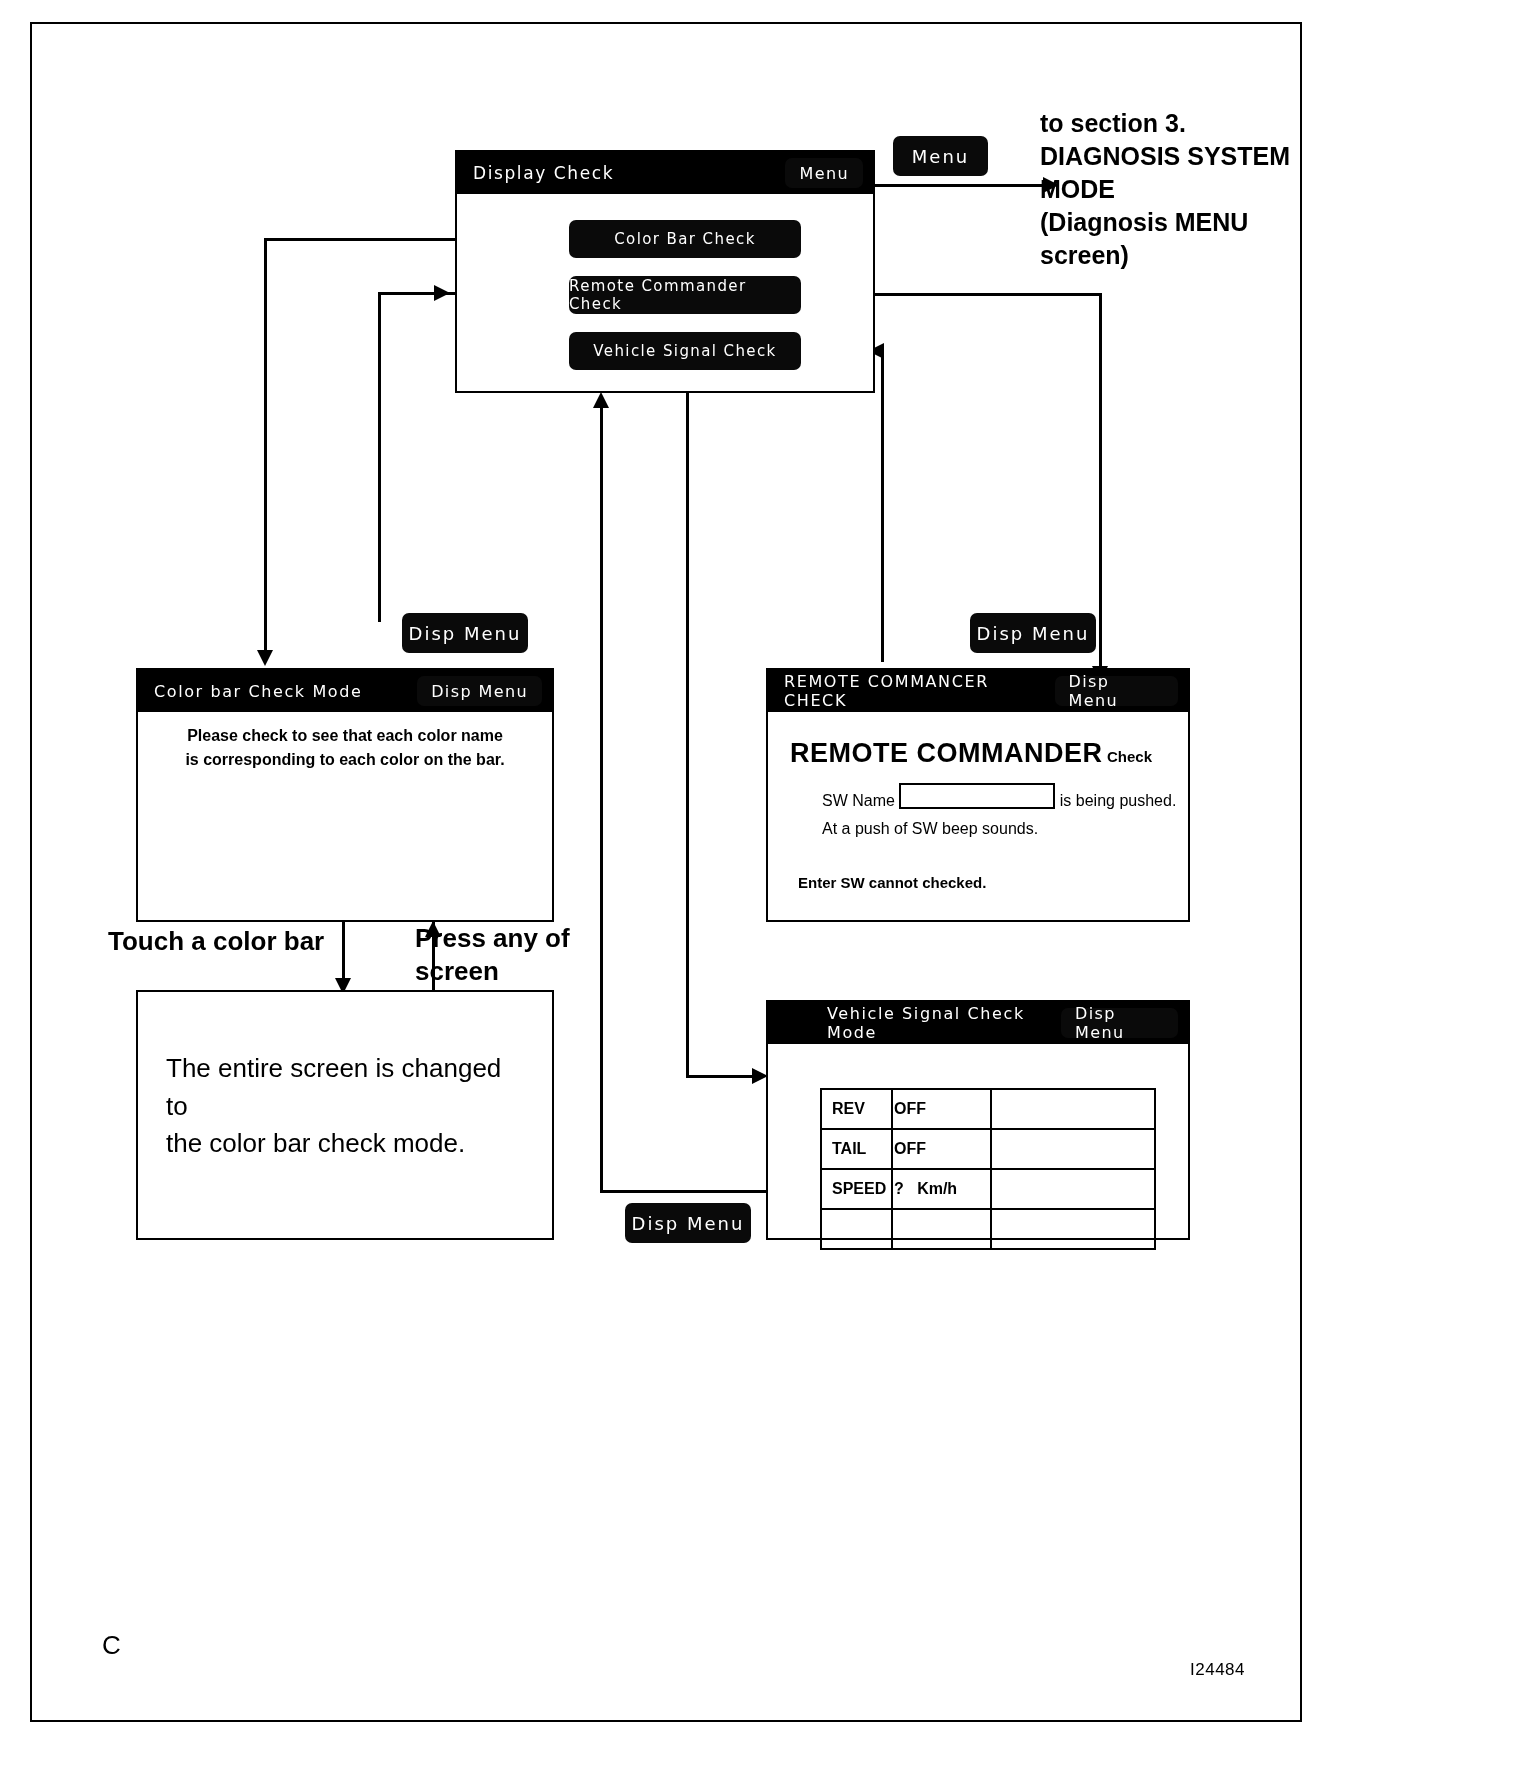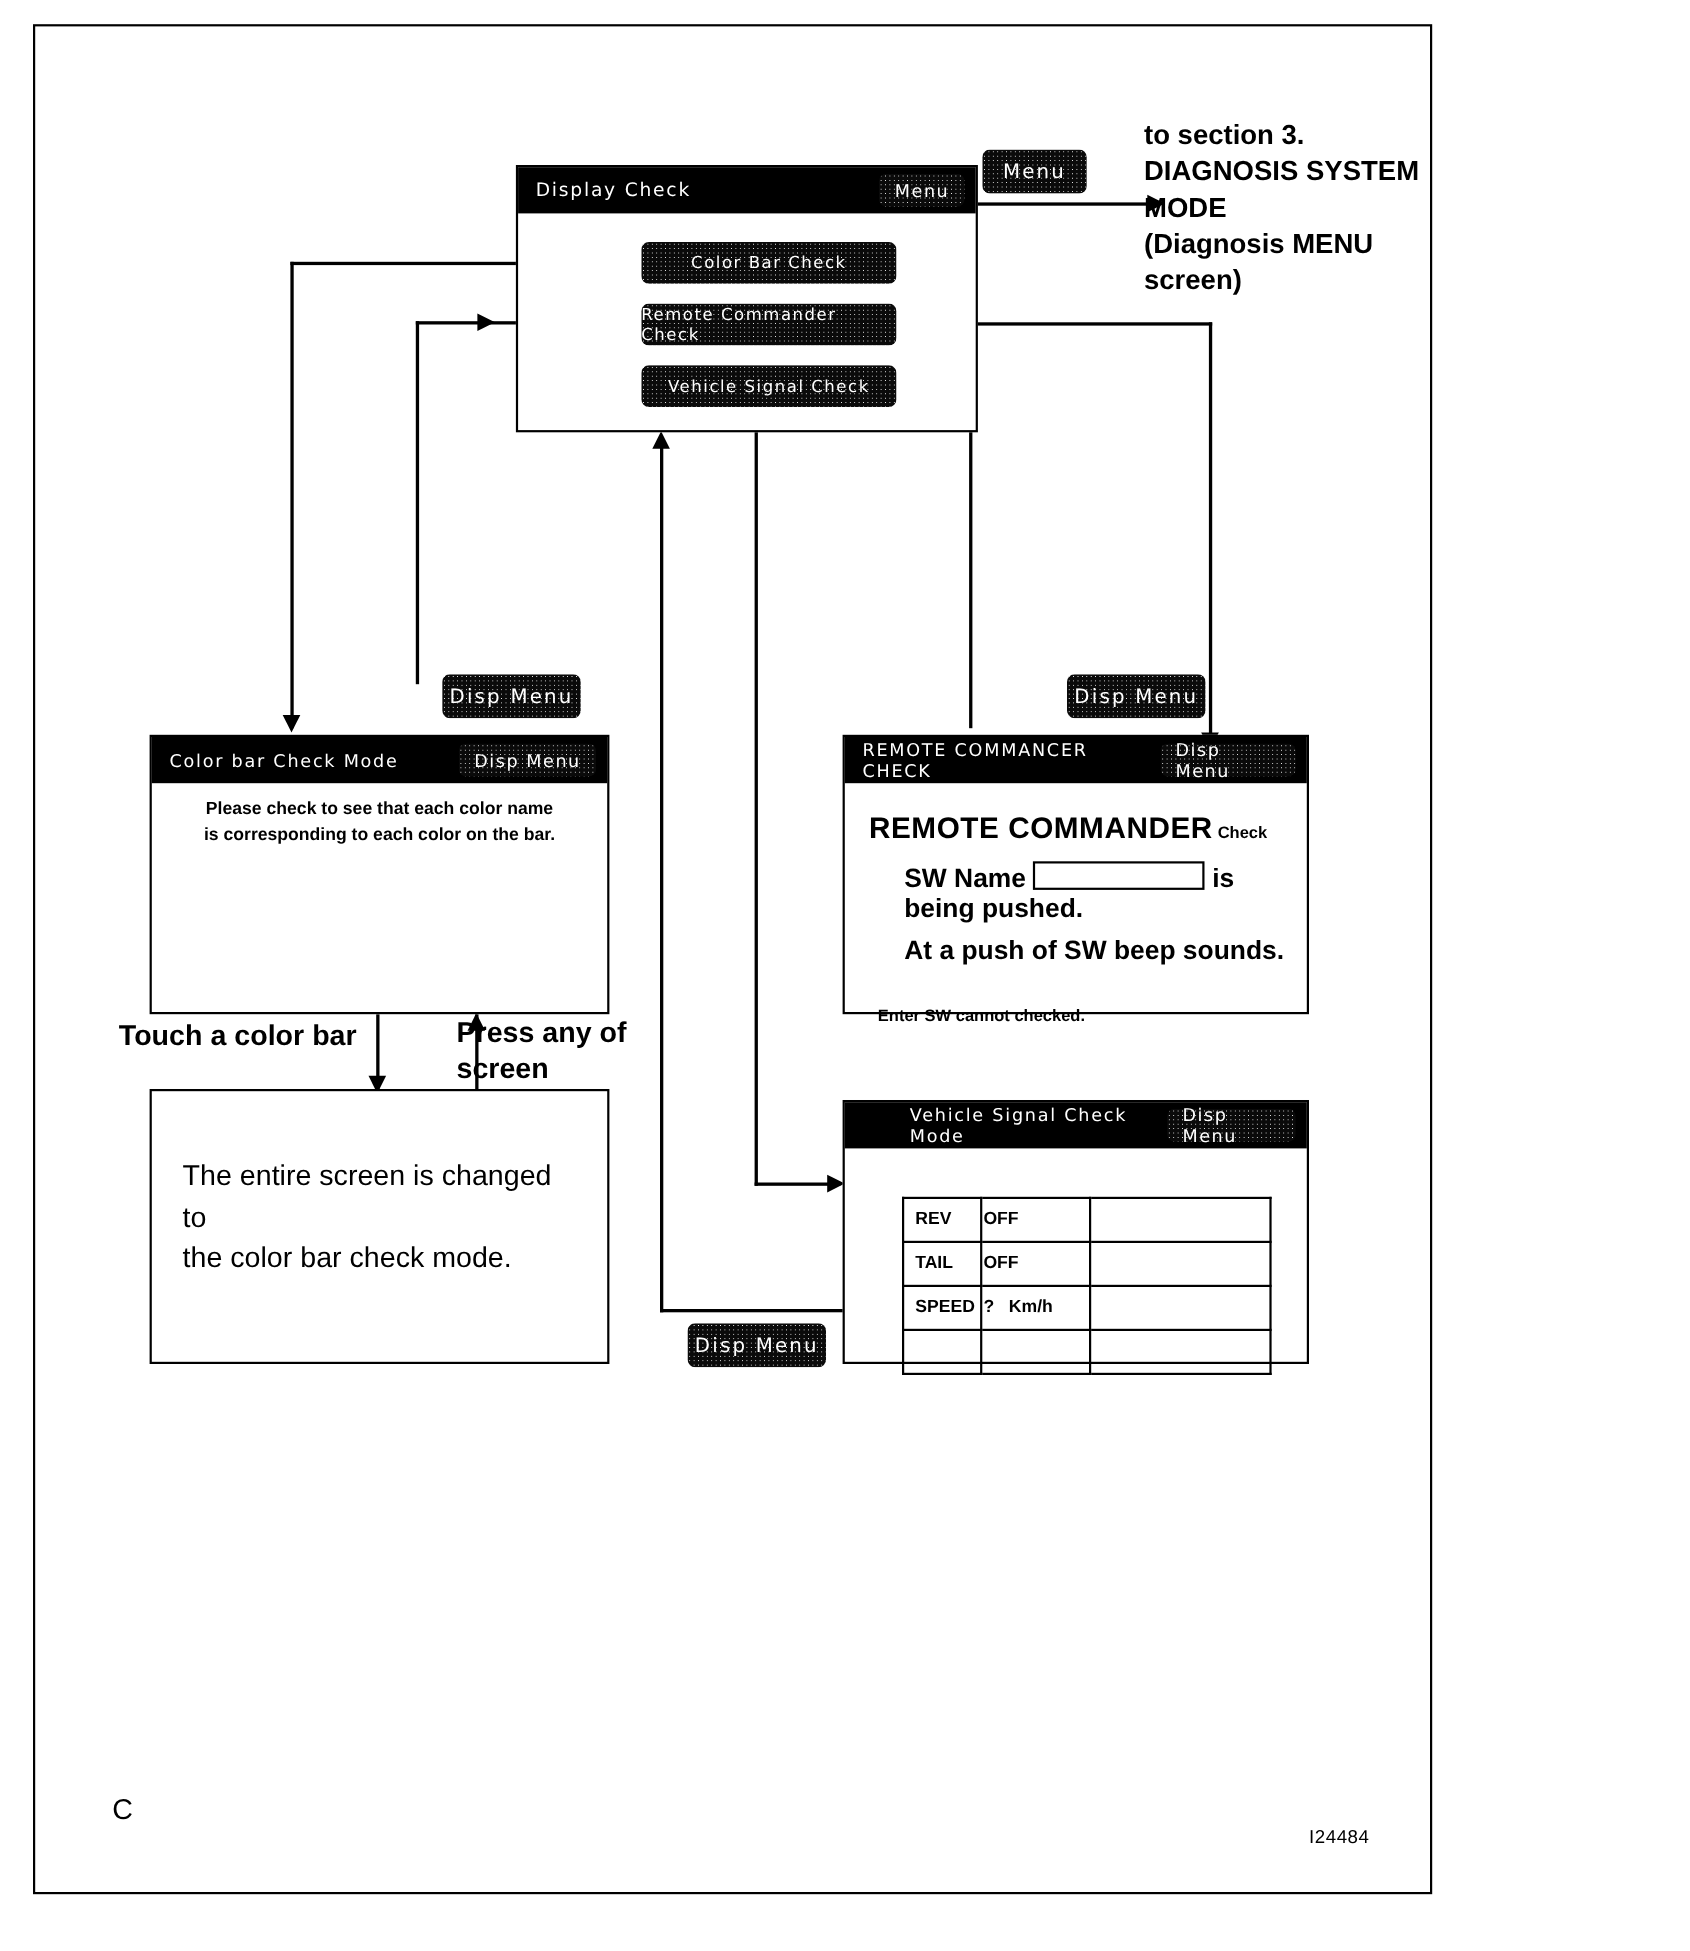--- a/index.html
+++ b/index.html
@@ -59,21 +59,21 @@
   .label{position:absolute;font-size:26px;font-weight:bold;line-height:1.25;}
   .note{position:absolute;font-size:25px;font-weight:bold;line-height:1.32;}
   
   .vstable{position:absolute;border-collapse:collapse;}
   .vstable td{border:2px solid #000;height:36px;font-size:16px;font-weight:bold;}
   .vs-name{width:58px;padding-left:10px;}
   .vs-val{width:95px;text-align:left;}
   .vs-blank{width:160px;}
   .rc-h{font-size:27px;font-weight:bold;letter-spacing:0.5px;}
   .rc-sub{font-size:15px;font-weight:bold;}
-  .rc-line{font-size:24px;font-weight:bold;}
+  .rc-line{font-size:16px;font-weight:normal;}
   .swbox{display:inline-block;width:152px;height:22px;border:2px solid #000;
          vertical-align:-3px;background:#fff;}
   .corner-c{position:absolute;font-size:26px;}
   .code{position:absolute;font-size:17px;letter-spacing:0.5px;}
 </style>
 </head>
 <body>
 
 <div class="page-frame"></div>
 
@@ -103,21 +103,21 @@
 <div class="ln v" style="left:600px;top:398px;height:795px;"></div>
 <div class="ln h" style="left:600px;top:1190px;width:168px;"></div>
 <div class="ar ar-u" style="left:593px;top:392px;"></div>
 
 <div class="ln v" style="left:342px;top:922px;height:68px;"></div>
 <div class="ar ar-d" style="left:335px;top:978px;"></div>
 
 <div class="ln v" style="left:432px;top:922px;height:68px;"></div>
 <div class="ar ar-u" style="left:425px;top:921px;"></div>
 
-<div class="screen" style="left:455px;top:150px;width:420px;height:243px;margin-left:14px;">
+<div class="screen" style="left:455px;top:150px;width:420px;height:243px;">
   <div class="titlebar">
     <span class="tt">Display Check</span>
     <span class="softkey tb-key">Menu</span>
   </div>
   <div class="softkey dc-btn" style="top:68px;">Color Bar Check</div>
   <div class="softkey dc-btn" style="top:124px;">Remote Commander Check</div>
   <div class="softkey dc-btn" style="top:180px;">Vehicle Signal Check</div>
 </div>
 
 <div class="softkey menu-key bigkey" style="left:893px;top:136px;width:95px;">Menu</div>

